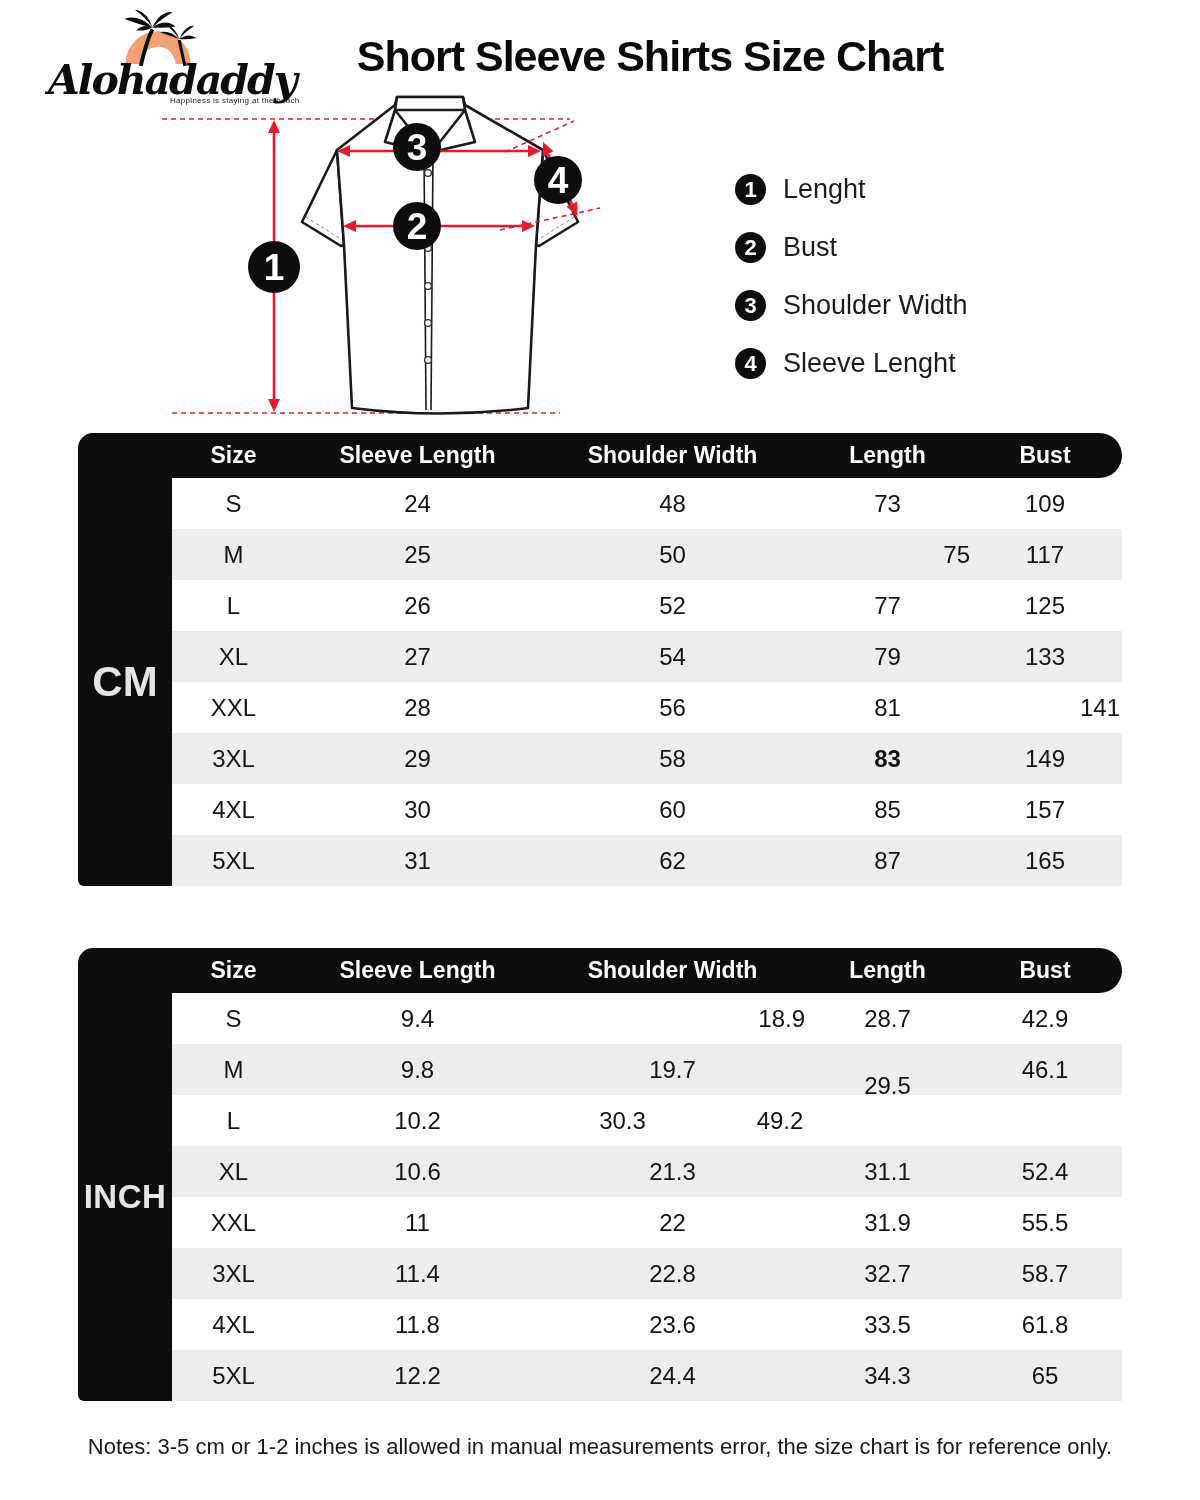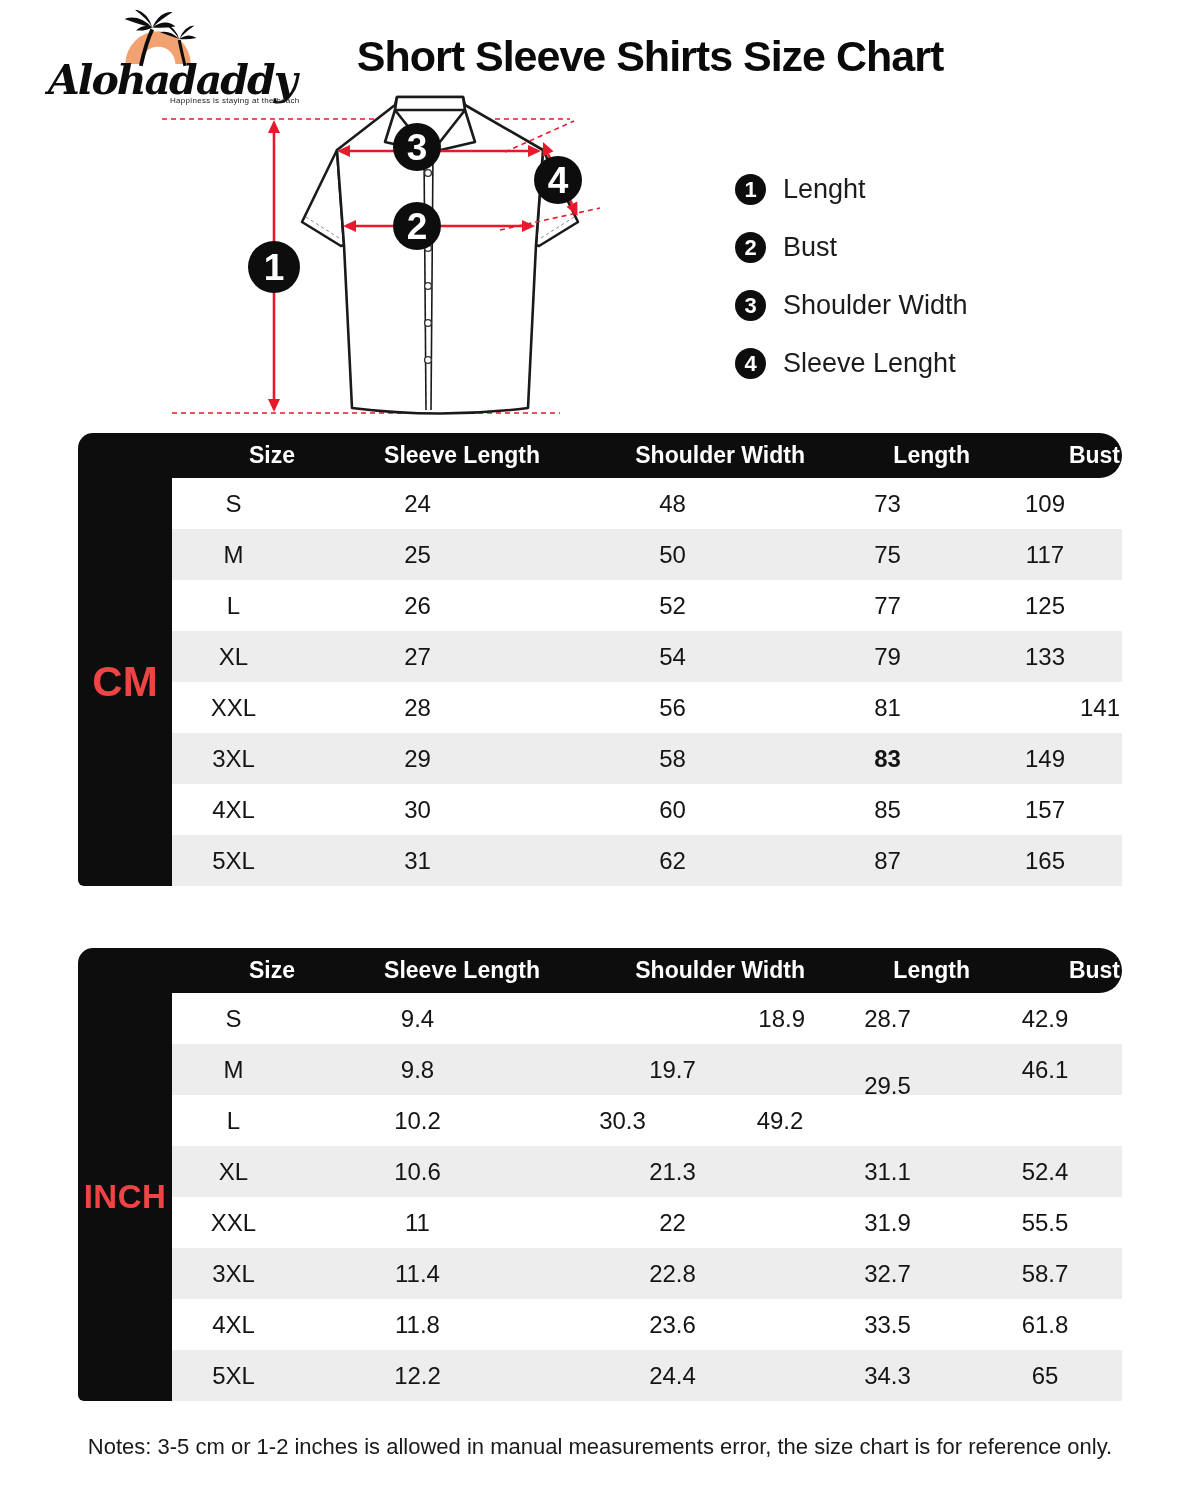--- a/index.html
+++ b/index.html
@@ -46,23 +46,23 @@
   .legend-label{margin-left:17px;font-size:27px;color:#1c1c1c;}
 
   
   .size-table{position:absolute;left:78px;width:1044px;}
   .size-table.cm{top:433px;}
   .size-table.inch{top:948px;}
   .table-header{display:flex;align-items:center;height:45px;background:var(--hdr-bg);
                 border-radius:16px 24px 24px 0;color:var(--hdr-text);
                 font-weight:bold;font-size:23px;}
   .hspacer{width:94px;flex:none;}
-  .hcell{text-align:right;flex:none;}
+  .hcell{text-align:center;flex:none;}
   .table-body{display:flex;}
-  .unit-label{width:94px;flex:none;background:var(--hdr-bg);color:#ef4444;
+  .unit-label{width:94px;flex:none;background:var(--hdr-bg);color:#e5e5e5;
               display:flex;align-items:center;justify-content:center;
               font-weight:bold;border-radius:0 0 0 6px;}
   .size-table.cm .unit-label{font-size:42px;}
   .size-table.inch .unit-label{font-size:33px;letter-spacing:.5px;}
   .rows{flex:1;}
   .trow{display:flex;align-items:center;height:51px;font-size:24px;color:#141414;}
   .trow:nth-child(even){background:var(--zebra);}
   .tcell{text-align:center;flex:none;}
 
   
@@ -197,21 +197,21 @@
             <div class="tcell" style="width: 123px;">S</div>
             <div class="tcell" style="width: 245px;">24</div>
             <div class="tcell" style="width: 265px;">48</div>
             <div class="tcell" style="width: 165px;">73</div>
             <div class="tcell" style="width: 150px;">109</div>
           </div>
           <div class="trow">
             <div class="tcell" style="width: 123px;">M</div>
             <div class="tcell" style="width: 245px;">25</div>
             <div class="tcell" style="width: 265px;">50</div>
-            <div class="tcell" style="width: 165px;">75</div>
+            <div class="tcell" style="width: 165px; text-align: right;">75</div>
             <div class="tcell" style="width: 150px;">117</div>
           </div>
           <div class="trow">
             <div class="tcell" style="width: 123px;">L</div>
             <div class="tcell" style="width: 245px;">26</div>
             <div class="tcell" style="width: 265px;">52</div>
             <div class="tcell" style="width: 165px;">77</div>
             <div class="tcell" style="width: 150px;">125</div>
           </div>
           <div class="trow">

